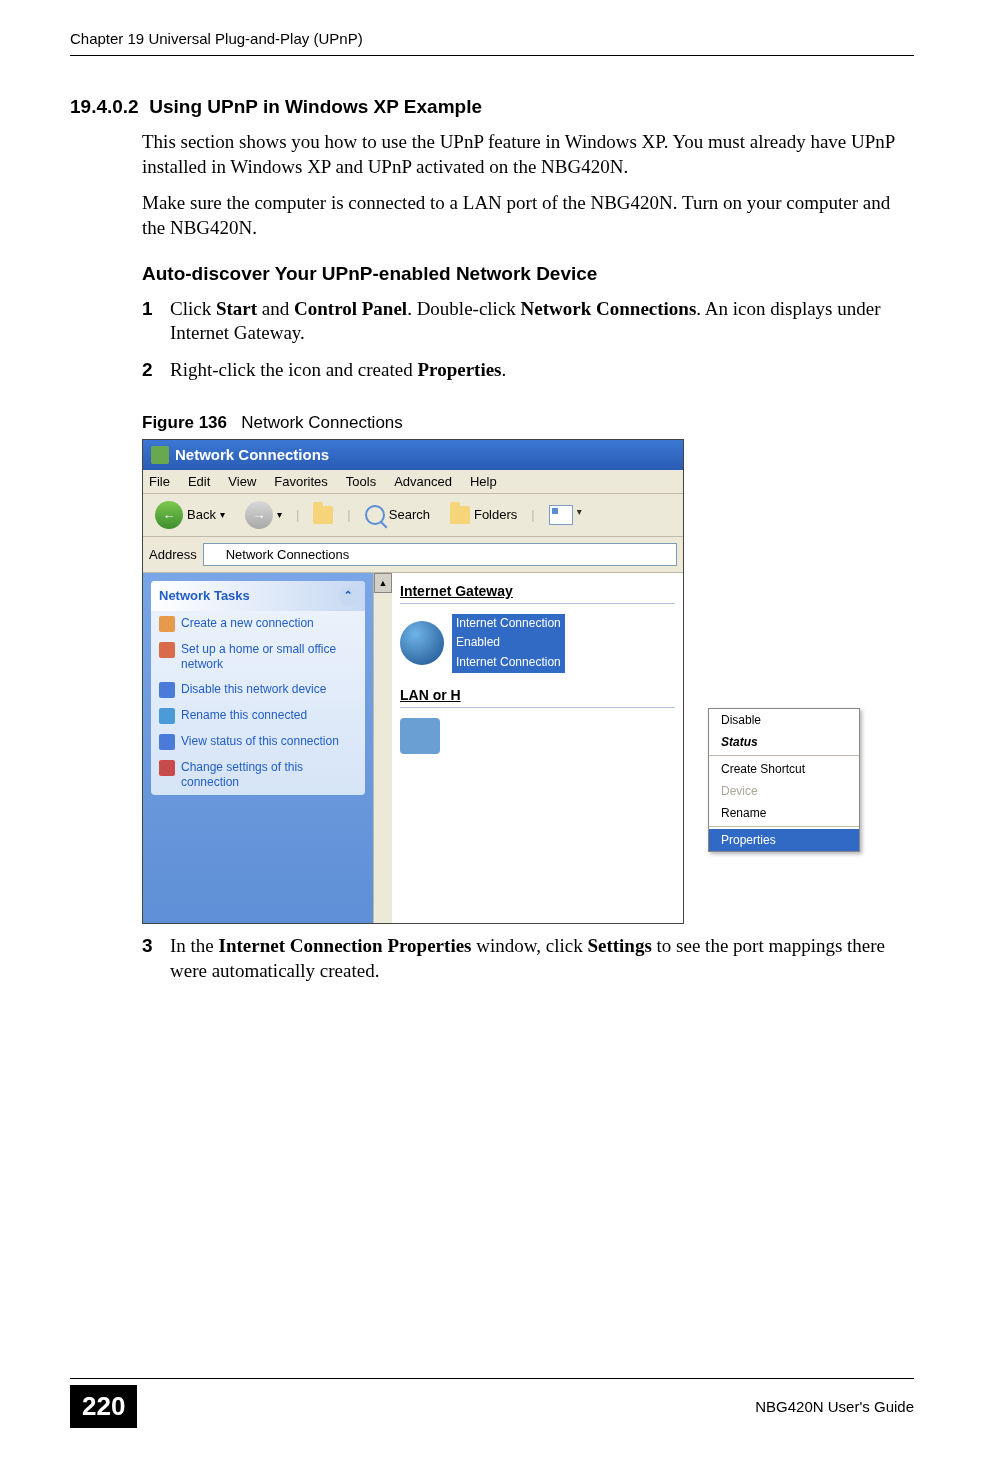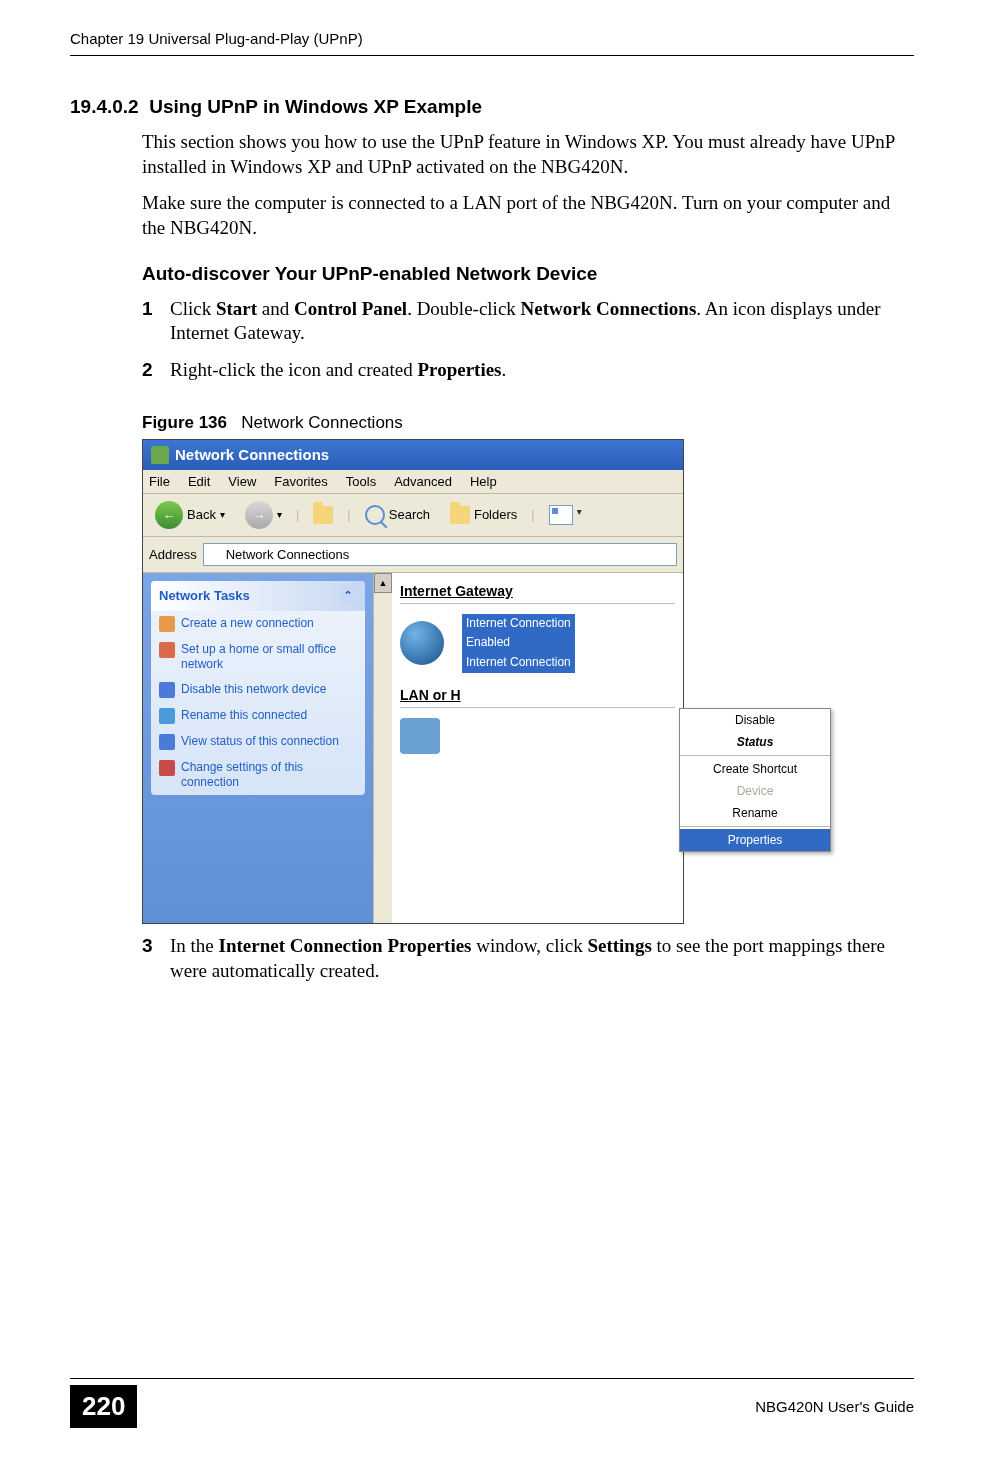--- a/index.html
+++ b/index.html
@@ -138,24 +138,24 @@
   .task-box { background:linear-gradient(to bottom,#eef4fc,#d6e4f7);border-radius:4px;overflow:hidden; }
   .task-head { background: linear-gradient(to right,#ffffff,#c6d8f2); color:#215dc6; font-weight:bold; padding:6px 8px; display:flex;justify-content:space-between;align-items:center;}
   .chev{width:18px;height:18px;border-radius:50%;background:#c6d8f2;display:flex;align-items:center;justify-content:center;color:#215dc6;font-size:11px;}
   .task-item { display:flex;align-items:flex-start;gap:6px;padding:5px 8px;color:#215dc6;font-size:12px;line-height:1.25; }
   .task-item .ic { width:16px;height:16px;flex-shrink:0;border-radius:2px; }
   .scroll-track{width:18px;background:#ece9d8;border-left:1px solid #c0bba8;position:relative;}
   .scroll-arrow{height:18px;background:#d4d0c8;border:1px solid #888;display:flex;align-items:center;justify-content:center;font-size:9px;}
   .main-pane{flex:1;padding:10px 8px;position:relative;}
   .group-head{font-weight:bold;font-size:14px;color:#000;margin-bottom:4px;text-decoration:underline;}
   .group-line{border-bottom:1px solid #b0c4de;margin-bottom:10px;}
-  .conn-row{display:flex;align-items:center;gap:18px;margin-bottom:14px;}
+  .conn-row{display:flex;align-items:center;gap:8px;margin-bottom:14px;}
   .globe-ic{width:44px;height:44px;background:radial-gradient(circle at 35% 30%, #6fb4e8, #1b4f8b);border-radius:50%;position:relative;flex-shrink:0;}
   .selected-label{background:#316ac5;color:white;padding:2px 4px;font-size:12px;line-height:1.3;}
-  .context-menu{position:absolute;left:287px;top:135px;width:150px;background:white;border:1px solid #888;box-shadow:2px 2px 4px rgba(0,0,0,0.3);font-size:12px;text-align:center;}
+  .context-menu{position:absolute;left:316px;top:135px;width:150px;background:white;border:1px solid #888;box-shadow:2px 2px 4px rgba(0,0,0,0.3);font-size:12px;}
   .cm-item{padding:4px 12px;}
   .cm-item.bold{font-weight:bold;font-style:italic;}
   .cm-item.disabled{color:#aca899;}
   .cm-item.highlight{background:#316ac5;color:white;}
   .cm-sep{border-top:1px solid #c0bba8;margin:2px 0;}
   .lan-ic{width:40px;height:36px;background:#6a9fd4;border-radius:4px;position:relative;flex-shrink:0;}
   .lan-ic::after{content:"";position:absolute;width:40px;height:36px;background:#9ec4ea;border-radius:4px;left:10px;top:8px;z-index:-1;}
   .footer {
     position: absolute;
     bottom: 50px;

